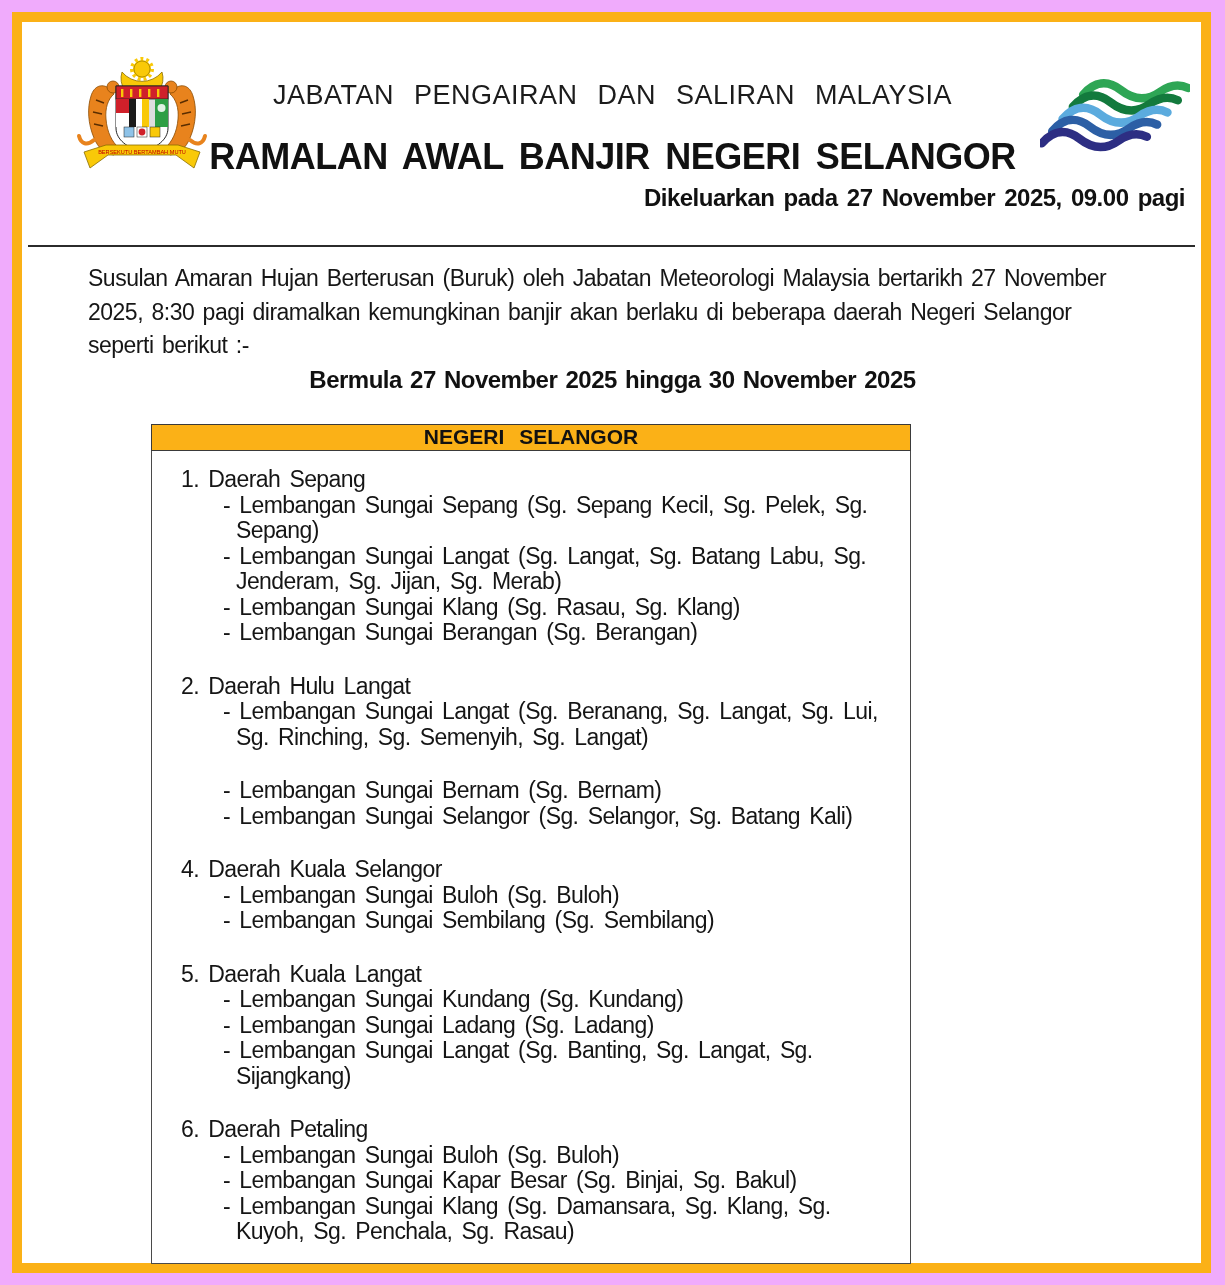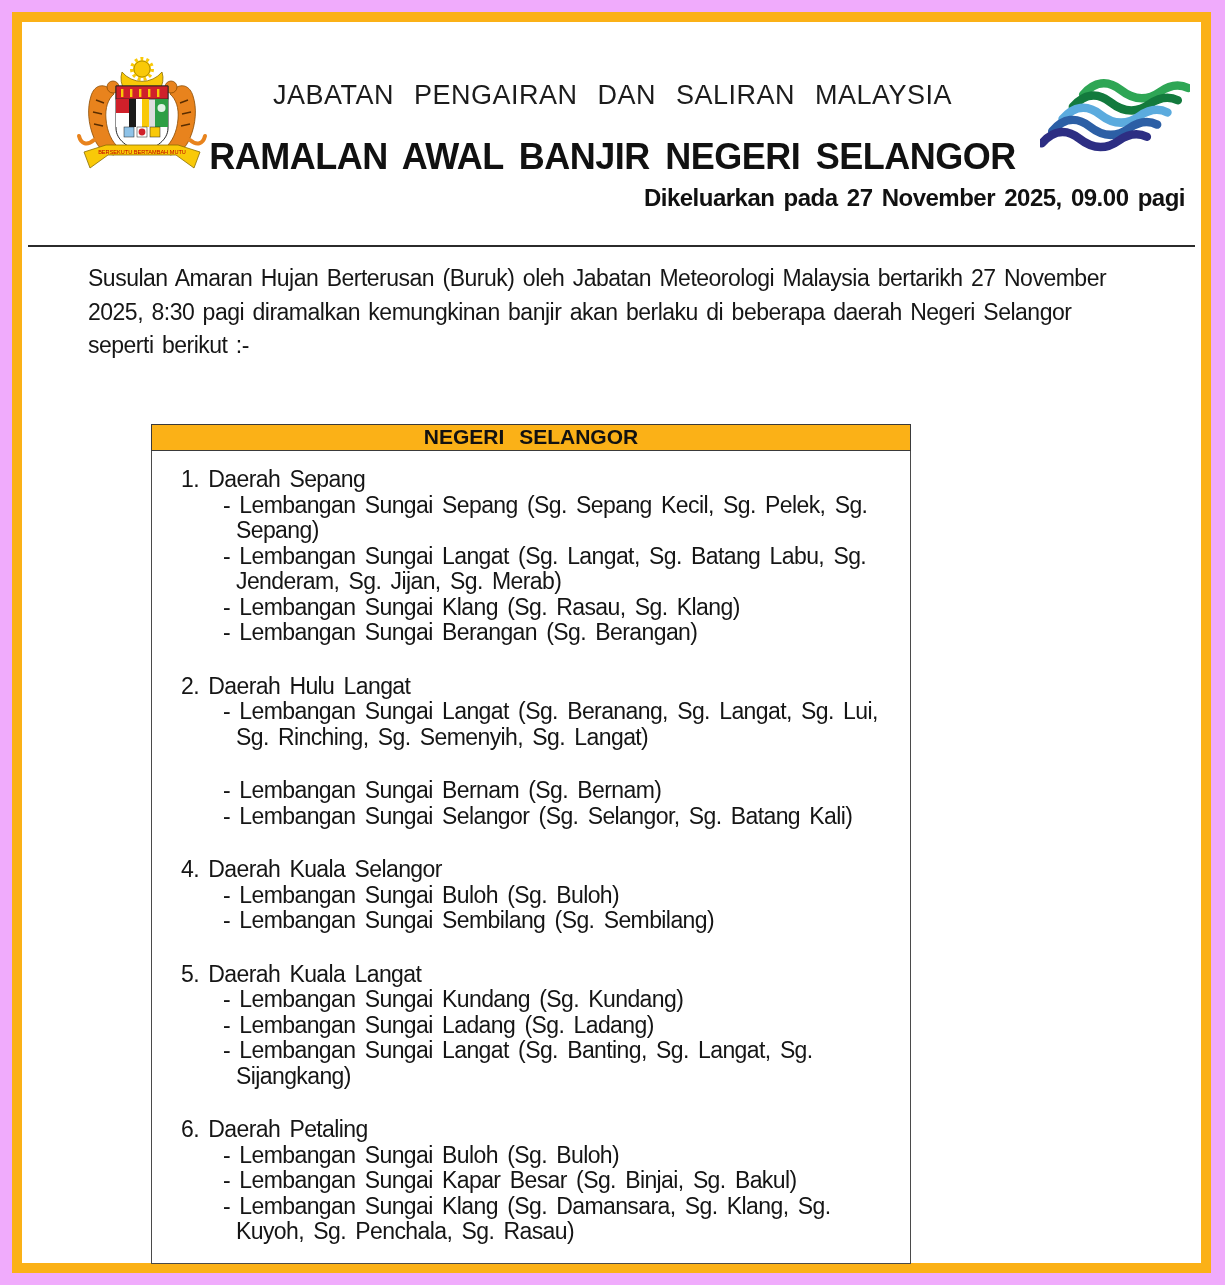--- a/index.html
+++ b/index.html
@@ -151,20 +151,21 @@
     </svg>
   </div>
 
   <div class="org-name">JABATAN PENGAIRAN DAN SALIRAN MALAYSIA</div>
   <div class="main-title">RAMALAN AWAL BANJIR NEGERI SELANGOR</div>
   <div class="issued">Dikeluarkan pada 27 November 2025, 09.00 pagi</div>
   <div class="rule"></div>
 
   <div class="intro">Susulan Amaran Hujan Berterusan (Buruk) oleh Jabatan Meteorologi Malaysia bertarikh 27 November 2025, 8:30 pagi diramalkan kemungkinan banjir akan berlaku di beberapa daerah Negeri Selangor seperti berikut :-</div>
 
+  <div class="period">Bermula 27 November 2025 hingga 30 November 2025</div>
 
   <div class="floodtable">
     <div class="thead">NEGERI SELANGOR</div>
     <div class="tbody">
 
       <div class="district">
         <div class="district-heading">1. Daerah Sepang</div>
         <ul class="basins">
           <li>- Lembangan Sungai Sepang (Sg. Sepang Kecil, Sg. Pelek, Sg. Sepang)</li>
           <li>- Lembangan Sungai Langat (Sg. Langat, Sg. Batang Labu, Sg. Jenderam, Sg. Jijan, Sg. Merab)</li>

